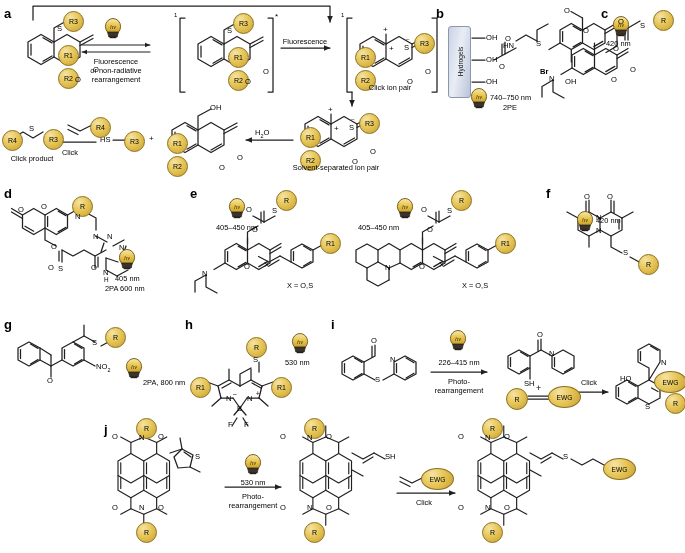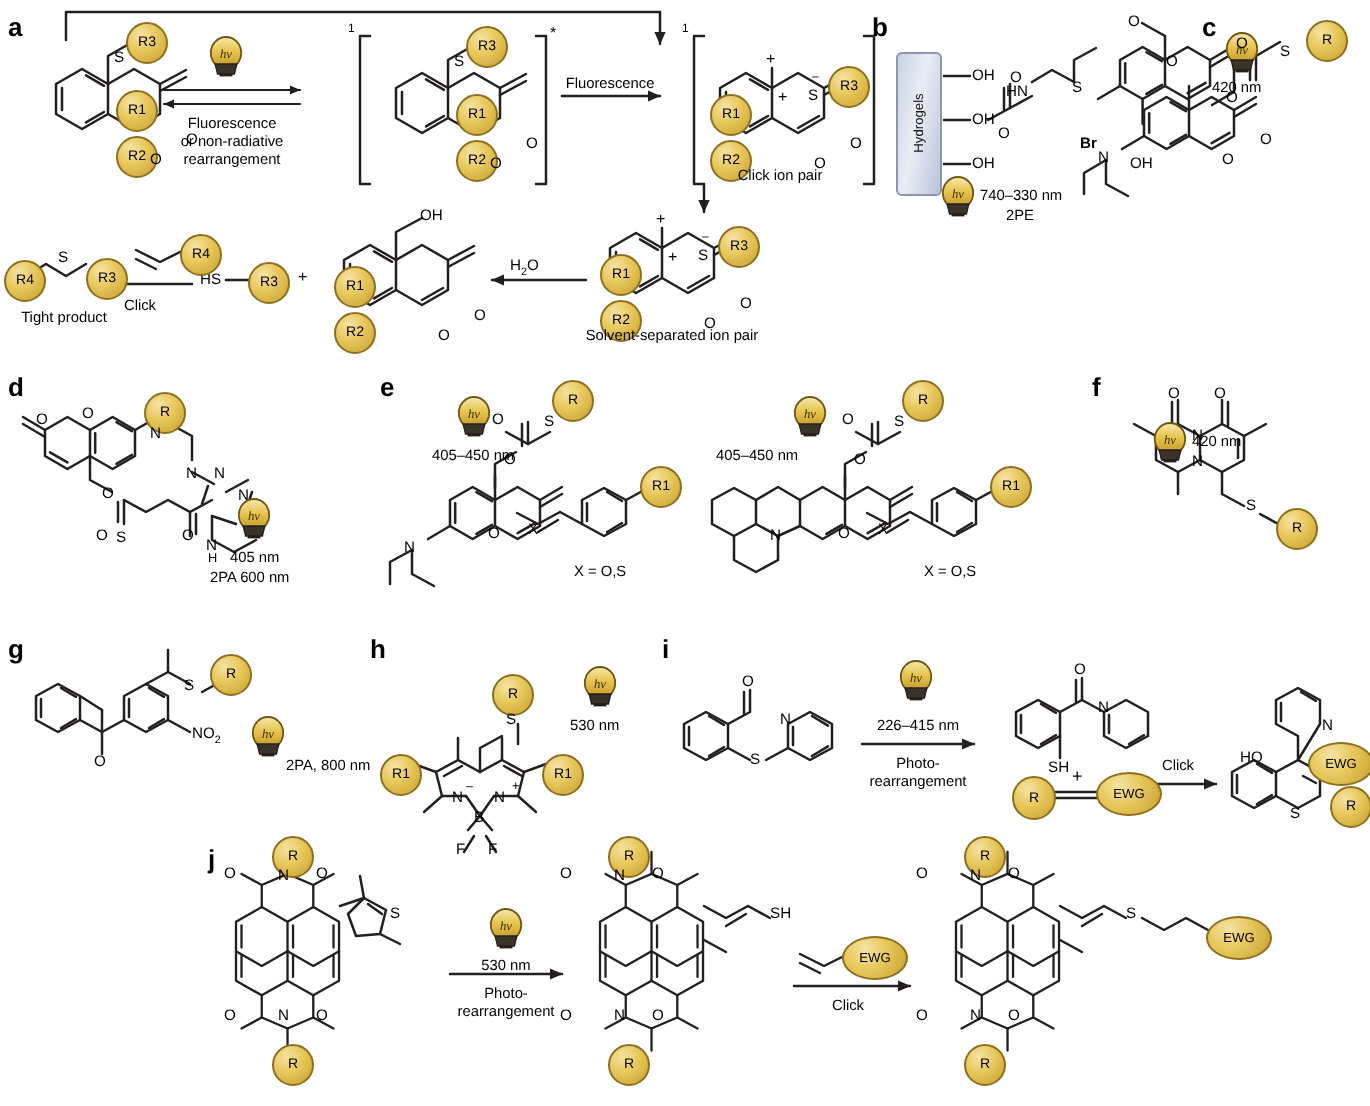--- a/index.html
+++ b/index.html
@@ -604,21 +604,21 @@
     </div>
   <div class="txt c" style="left:70px;top:148px;">Click</div>
 
   <div class="rgrp" style="left:2px;top:130px;width:19px;height:19px;">
       <span>R4</span>
     </div>
   <div class="atom" style="left:29px;top:124px;">S</div>
   <div class="rgrp" style="left:43px;top:129px;width:19px;height:19px;">
       <span>R3</span>
     </div>
-  <div class="txt c" style="left:32px;top:154px;">Tight product</div>
+  <div class="txt c" style="left:32px;top:154px;">Click product</div>
 
   <div class="hydrogel" style="left:448px;top:26px;width:21px;height:70px;">
     <span>Hydrogels</span>
   </div>
   <div class="atom" style="left:486px;top:33px;">OH</div>
   <div class="atom" style="left:486px;top:55px;">OH</div>
   <div class="atom" style="left:486px;top:77px;">OH</div>
   <div class="atom" style="left:486px;top:55px;opacity:0;">O</div>
   <div class="atom" style="left:499px;top:62px;">O</div>
   <div class="atom" style="left:505px;top:34px;">O</div>
@@ -630,21 +630,21 @@
   <div class="atom" style="left:565px;top:77px;">OH</div>
 
   <div class="bulb" style="left:470px;top:88px;">
     <svg viewBox="0 0 18 22" width="18" height="22">
       <ellipse cx="9" cy="8.5" rx="7.6" ry="8" fill="url(#bulbg)" stroke="#6e5512" stroke-width="0.9"></ellipse>
       <path d="M3.6,14 L14.4,14 L13.2,19 L4.8,19 Z" fill="#3a3326" stroke="#231f20" stroke-width="0.7"></path>
       <path d="M5.8,19.5 L12.2,19.5" stroke="#231f20" stroke-width="1.4"></path>
       <text x="9" y="11" font-size="6.4" text-anchor="middle" fill="#3a2f07" font-style="italic" font-family="Liberation Serif, serif">hv</text>
     </svg>
   </div>
-  <div class="txt" style="left:490px;top:93px;">740–330 nm</div>
+  <div class="txt" style="left:490px;top:93px;">740–750 nm</div>
   <div class="txt" style="left:503px;top:103px;">2PE</div>
 
   <div class="bulb" style="left:612px;top:16px;">
     <svg viewBox="0 0 18 22" width="18" height="22">
       <ellipse cx="9" cy="8.5" rx="7.6" ry="8" fill="url(#bulbg)" stroke="#6e5512" stroke-width="0.9"></ellipse>
       <path d="M3.6,14 L14.4,14 L13.2,19 L4.8,19 Z" fill="#3a3326" stroke="#231f20" stroke-width="0.7"></path>
       <path d="M5.8,19.5 L12.2,19.5" stroke="#231f20" stroke-width="1.4"></path>
       <text x="9" y="11" font-size="6.4" text-anchor="middle" fill="#3a2f07" font-style="italic" font-family="Liberation Serif, serif">hv</text>
     </svg>
   </div>

